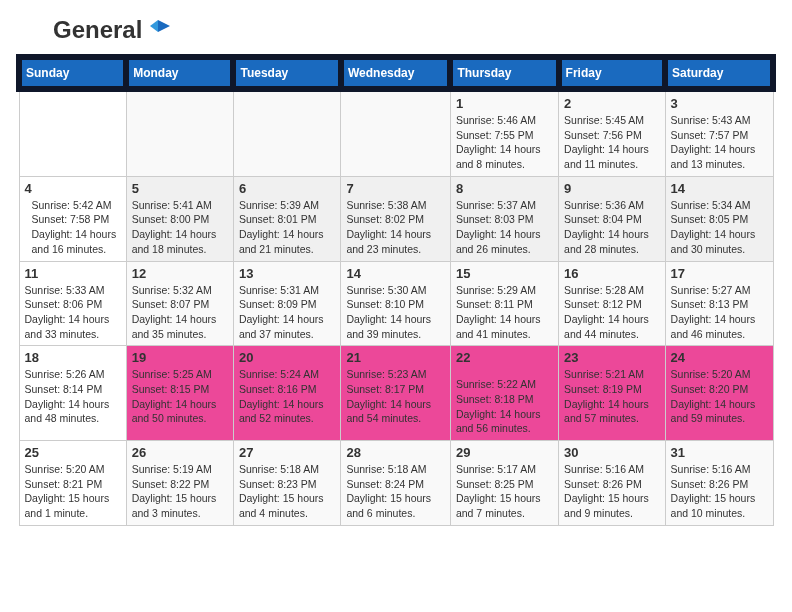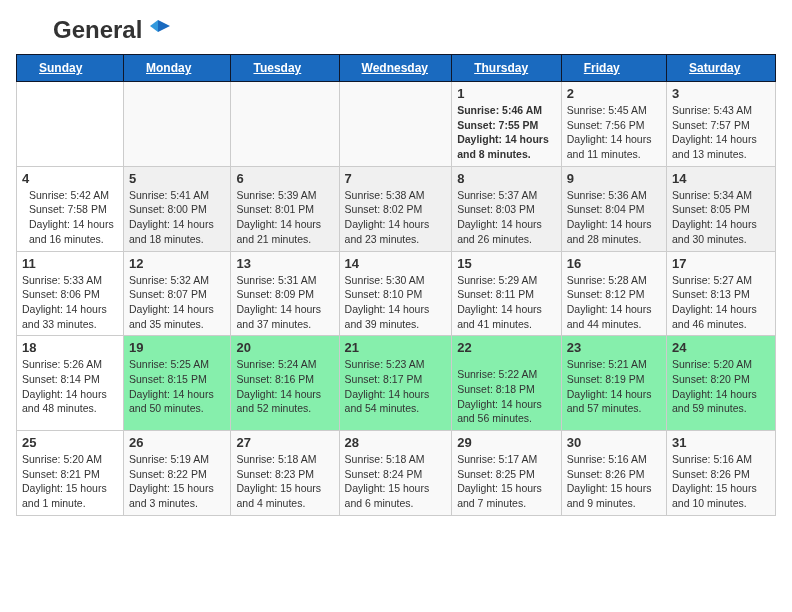--- a/index.html
+++ b/index.html
@@ -40,25 +40,24 @@
     }
     table {
       width: 100%;
       border-collapse: collapse;
       font-size: 11px;
     }
     thead tr th {
       background-color: #1a6abf;
       color: #fff;
       text-align: left;
-      padding: 6px 22px;
+      padding: 6px 4px;
       font-size: 12px;
       font-weight: bold;
-      border: 1px solid #0f172a;
-      text-decoration: underline;
+      border: 6px solid #0f172a;
     }
     tbody tr td {
       vertical-align: top;
       border: 1px solid #ccc;
       padding: 4px 5px;
       width: 113px;
       min-height: 80px;
       background: #fff;
     }
     tbody tr:nth-child(odd) td {
@@ -78,21 +77,21 @@
       font-size: 10.5px;
       line-height: 1.4;
     }
     .empty-cell {
       min-height: 80px;
     }
     
     .row-week1 td { background: #fff; }
     .row-week2 td { background: #f0f0f0; }
     .row-week3 td { background: #fff; margin-left: 32px; }
-    .row-week4 td { background: #86efac; }
+    .row-week4 td { background: #ec4899; }
     .row-week5 td { background: #fff; }
   </style>
 </head>
 <body>
 
 <div class="header">
   <div class="logo">
     <div>
       <div style="display:flex; align-items:center;">
         <span class="logo-general" style="font-size:24px;font-weight:bold;color:#333;margin-left:37px;">General</span>
@@ -123,21 +122,21 @@
       </tr>
   </thead>
   <tbody id="calendar-body">
   <tr class="row-week1">
         <td class="empty-cell"></td>
         <td class="empty-cell"></td>
         <td class="empty-cell"></td>
         <td class="empty-cell"></td>
         <td>
           <div class="day-number">1</div>
-          <div class="day-info" style="white-space: pre-line; font-weight: bold;">Sunrise: 5:46 AM
+          <div class="day-info" style="white-space: pre-line;">Sunrise: 5:46 AM
 Sunset: 7:55 PM
 Daylight: 14 hours and 8 minutes.</div>
         </td>
         <td>
           <div class="day-number">2</div>
           <div class="day-info" style="white-space: pre-line;">Sunrise: 5:45 AM
 Sunset: 7:56 PM
 Daylight: 14 hours and 11 minutes.</div>
         </td>
         <td>

